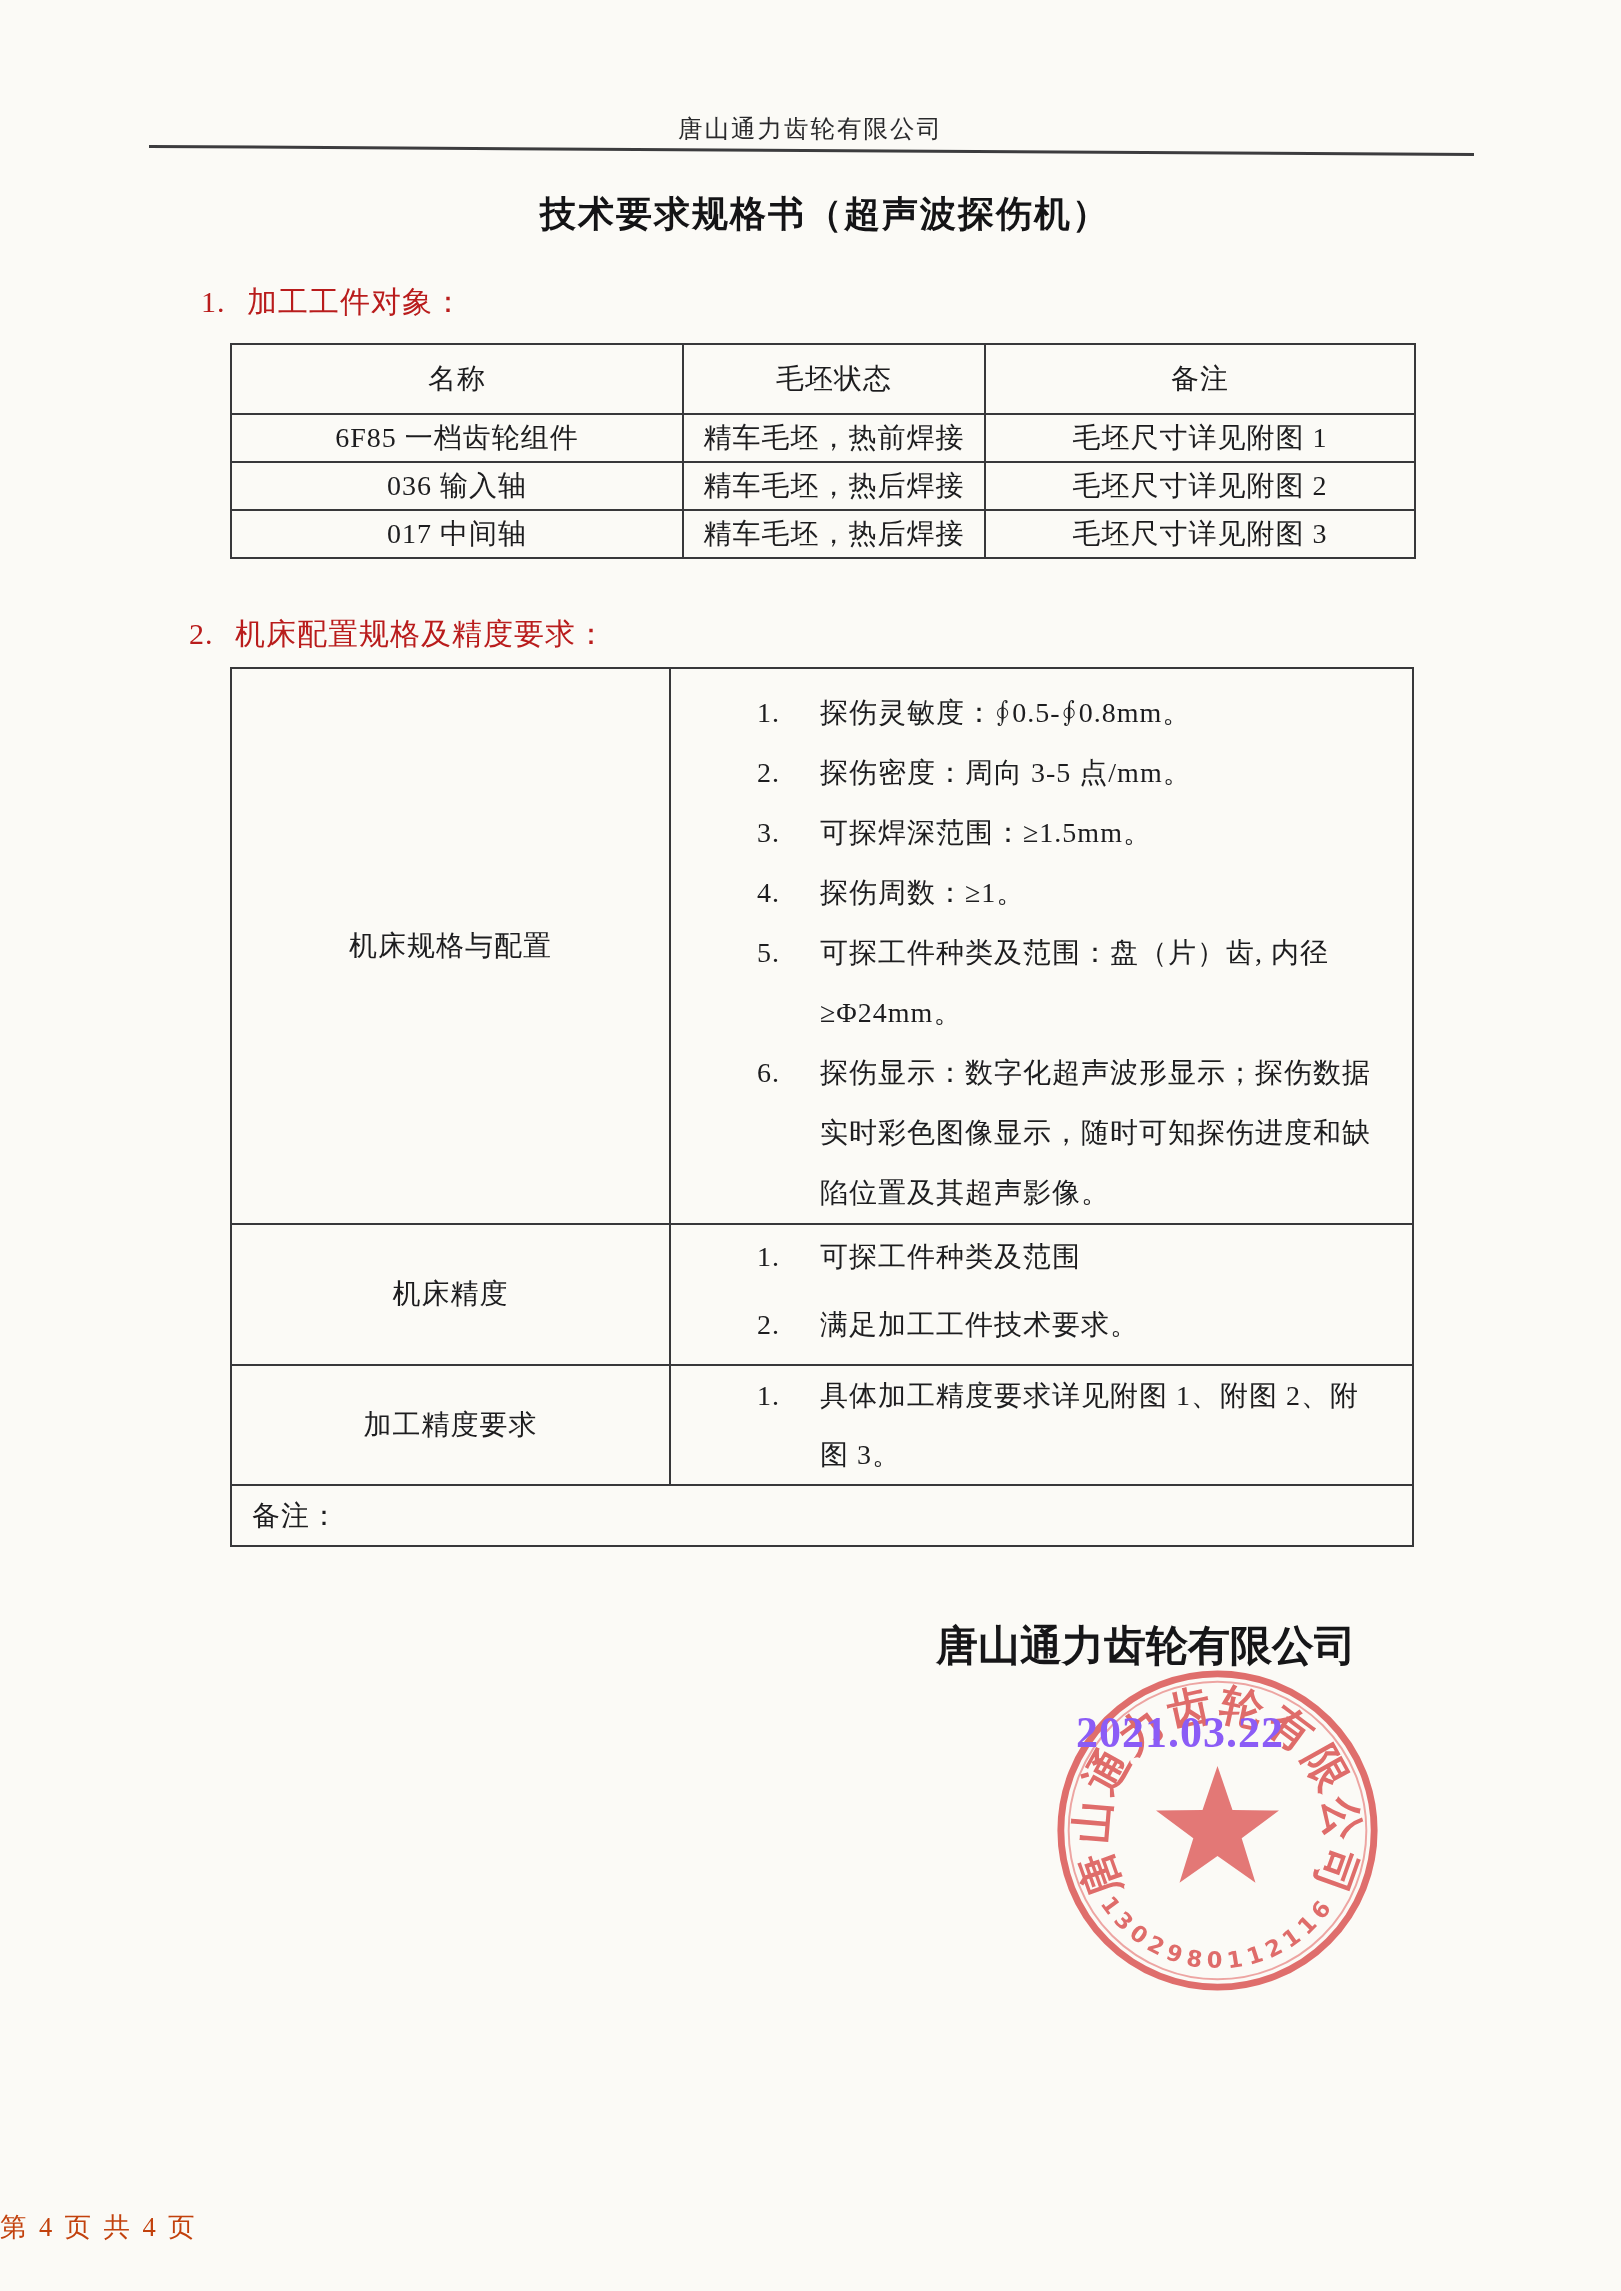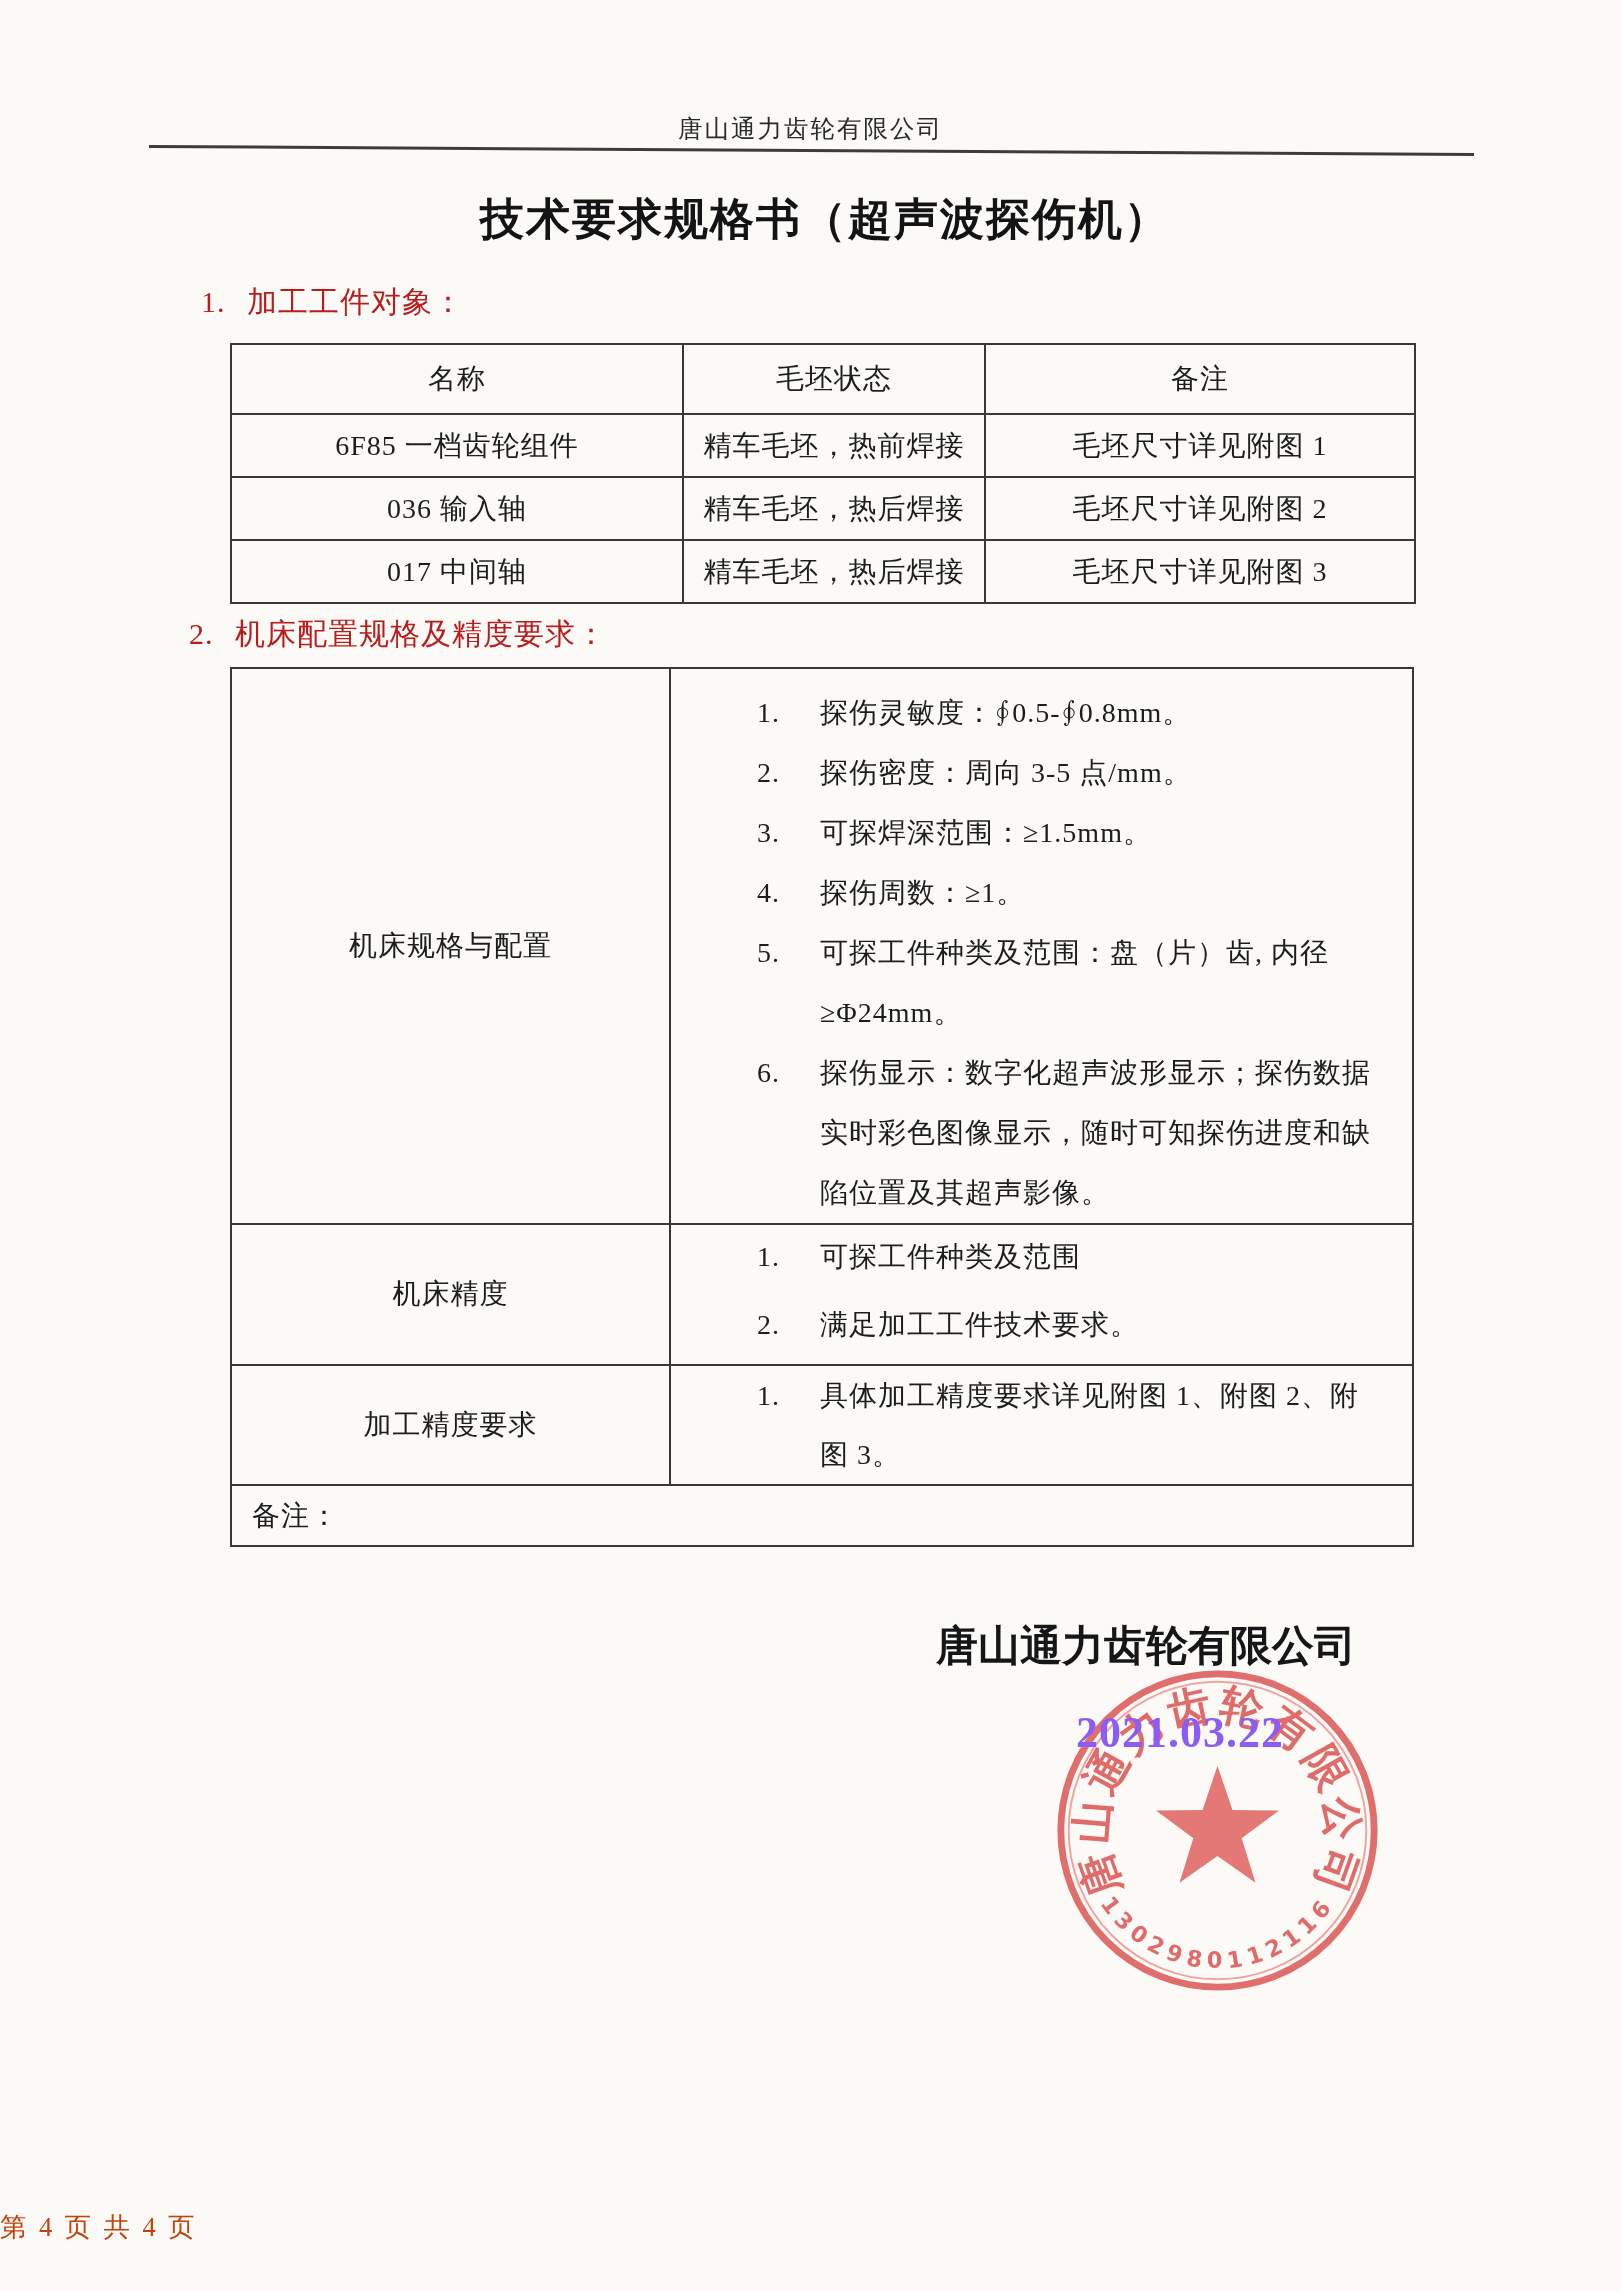--- a/index.html
+++ b/index.html
@@ -17,35 +17,35 @@
     position:absolute;top:112px;left:0;right:0;
     text-align:center;font-size:24.5px;letter-spacing:2px;color:#2a2a2c;
   }
   .hdr-rule{
     position:absolute;top:149px;left:149px;width:1325px;height:2.9px;
     background:#3c3c3e;transform:rotate(0.35deg);
   }
   
   .doc-title{
     position:absolute;top:190px;left:29px;right:0;margin:0;
-    text-align:center;font-size:44px;font-weight:bold;letter-spacing:2px;color:#141416;
+    text-align:center;font-size:36px;font-weight:bold;letter-spacing:2px;color:#141416;
   }
   
   .sec{position:absolute;font-size:30px;color:#b91c1c;letter-spacing:1px;}
   .sec .no{display:inline-block;margin-right:21.6px;}
   .sec1{top:282px;left:201px;}
   .sec2{top:614px;left:189px;}
   
   table{border-collapse:collapse;table-layout:fixed;}
   td,th{border:2px solid #38383a;font-weight:normal;font-size:28px;
         color:#1d1d1f;letter-spacing:1px;padding:0;}
   .t1{position:absolute;top:343px;left:230px;width:1178px;}
   .t1 th,.t1 td{text-align:center;vertical-align:middle;}
   .t1 .c1{width:450px;} .t1 .c2{width:300px;} .t1 .c3{width:428px;}
-  .t1 .hrow{height:70px;} .t1 .drow{height:63px;}
+  .t1 .hrow{height:70px;} .t1 .drow{height:48px;}
   .t2{position:absolute;top:667px;left:230px;width:1178px;}
   .t2 .lbl{width:437px;text-align:center;vertical-align:middle;}
   .t2 .cnt{width:741px;vertical-align:middle;}
   .t2 .r1{height:506px;} .t2 .r2{height:123px;} .t2 .r3{height:69px;} .t2 .r4{height:61px;}
   .t2 .r1 .cnt{vertical-align:top;padding-top:13.7px;}
   .t2 .r2 .cnt{padding-top:2px;}
   .item{display:flex;align-items:flex-start;line-height:60px;padding-left:86px;padding-right:33px;}
   .r2 .item{line-height:59px;margin-bottom:9.8px;}
   .r3 .item{line-height:59px;}
   .item .num{flex:none;width:63px;}

